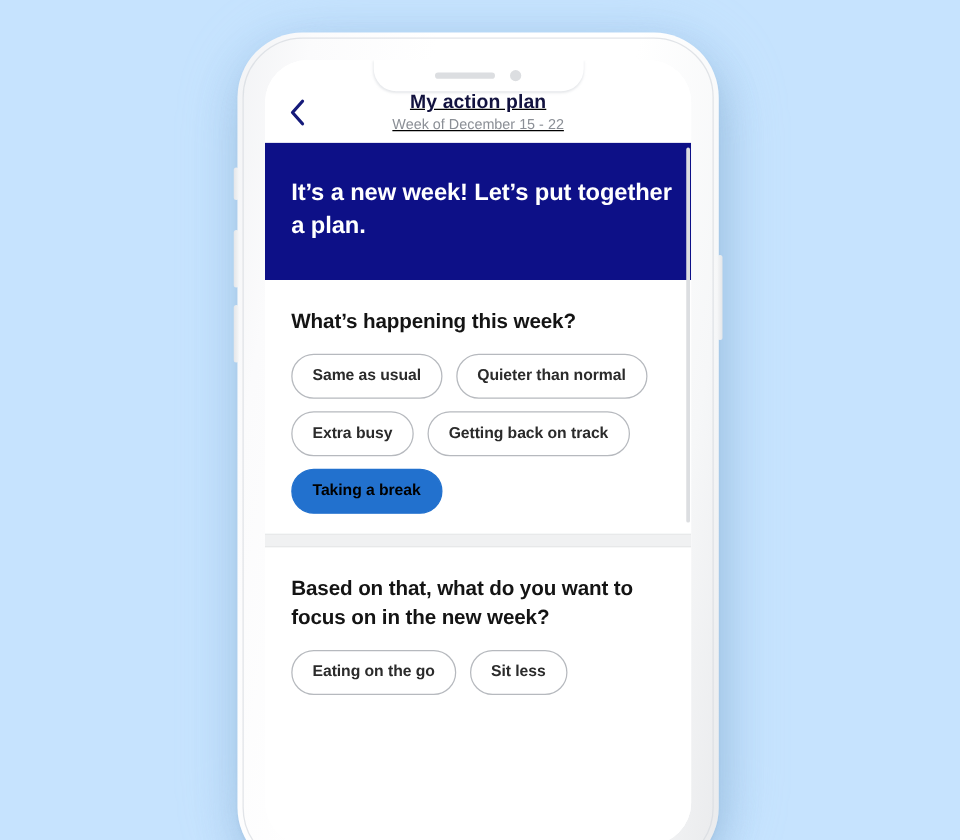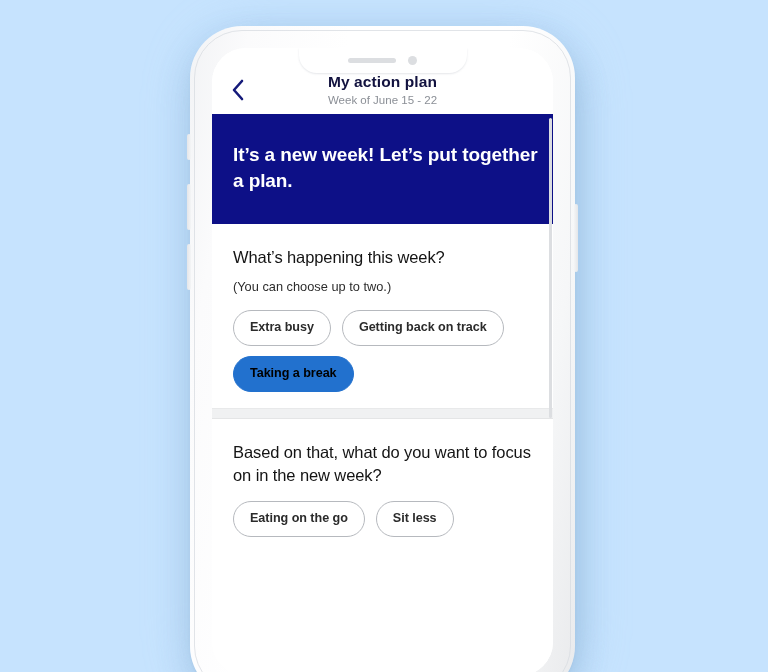--- a/index.html
+++ b/index.html
@@ -150,20 +150,21 @@
     display: flex;
     align-items: center;
     justify-content: center;
     cursor: pointer;
   }
   .nav-titles {
     position: absolute;
     left: 0; right: 0;
     top: 0;
     text-align: center;
+    text-decoration: underline;
   }
   .nav-title {
     font-size: 15.5px;
     font-weight: 600;
     color: #12123f;
     letter-spacing: .1px;
     line-height: 19px;
   }
   .nav-sub {
     font-size: 11.5px;
@@ -194,21 +195,21 @@
     line-height: 26px;
     letter-spacing: -.1px;
   }
 
   .section {
     padding: 22px 21px 16px 21px;
     background: #ffffff;
   }
   .section-title {
     font-size: 16.5px;
-    font-weight: 400;
+    font-weight: 700;
     color: #141414;
     line-height: 23px;
     letter-spacing: -.1px;
   }
   .section-hint {
     font-size: 12.8px;
     color: #2d2d2d;
     margin-top: 9px;
     line-height: 18px;
   }
@@ -282,35 +283,36 @@
 
       <div class="navbar">
         <div class="nav-inner">
           <div class="back-btn">
             <svg width="14" height="22" viewBox="0 0 14 22">
               <polyline points="11,2 3,11 11,20" fill="none" stroke="#151a7a" stroke-width="2.6" stroke-linecap="round" stroke-linejoin="round"></polyline>
             </svg>
           </div>
           <div class="nav-titles">
             <div class="nav-title">My action plan</div>
-            <div class="nav-sub">Week of June 15 - 22</div>
+            <div class="nav-sub">Week of December 15 - 22</div>
           </div>
         </div>
       </div>
 
       <div class="content">
 
         <div class="hero">
           <div class="hero-text">It’s a new week! Let’s put together a plan.</div>
         </div>
 
         <div class="section">
           <div class="section-title">What’s happening this week?</div>
-          <div class="section-hint">(You can choose up to two.)</div>
           <div class="pill-wrap">
+            <div class="pill">Same as usual</div>
+            <div class="pill">Quieter than normal</div>
             <div class="pill">Extra busy</div>
             <div class="pill">Getting back on track</div>
             <div class="pill selected">Taking a break</div>
           </div>
         </div>
 
         <div class="divider"></div>
 
         <div class="section">
           <div class="section-title">Based on that, what do you want to focus on in the new week?</div>

